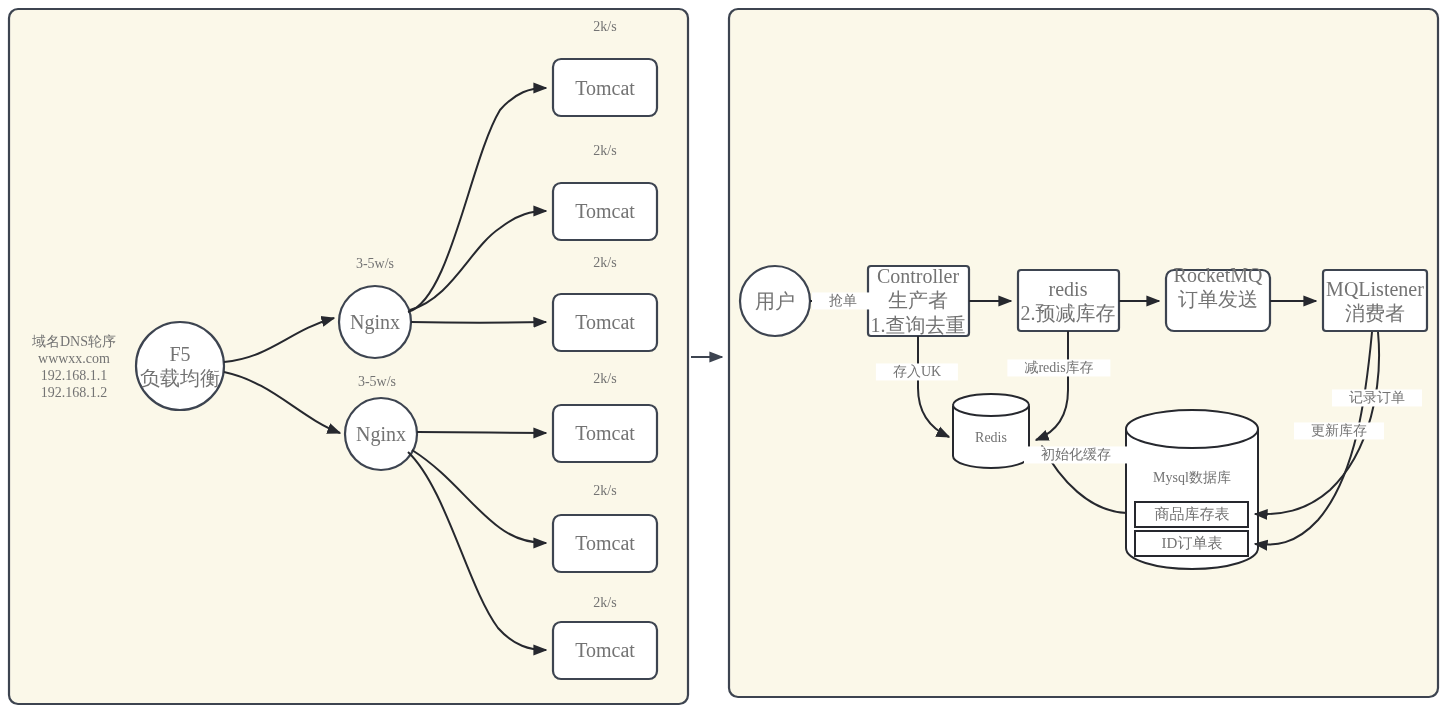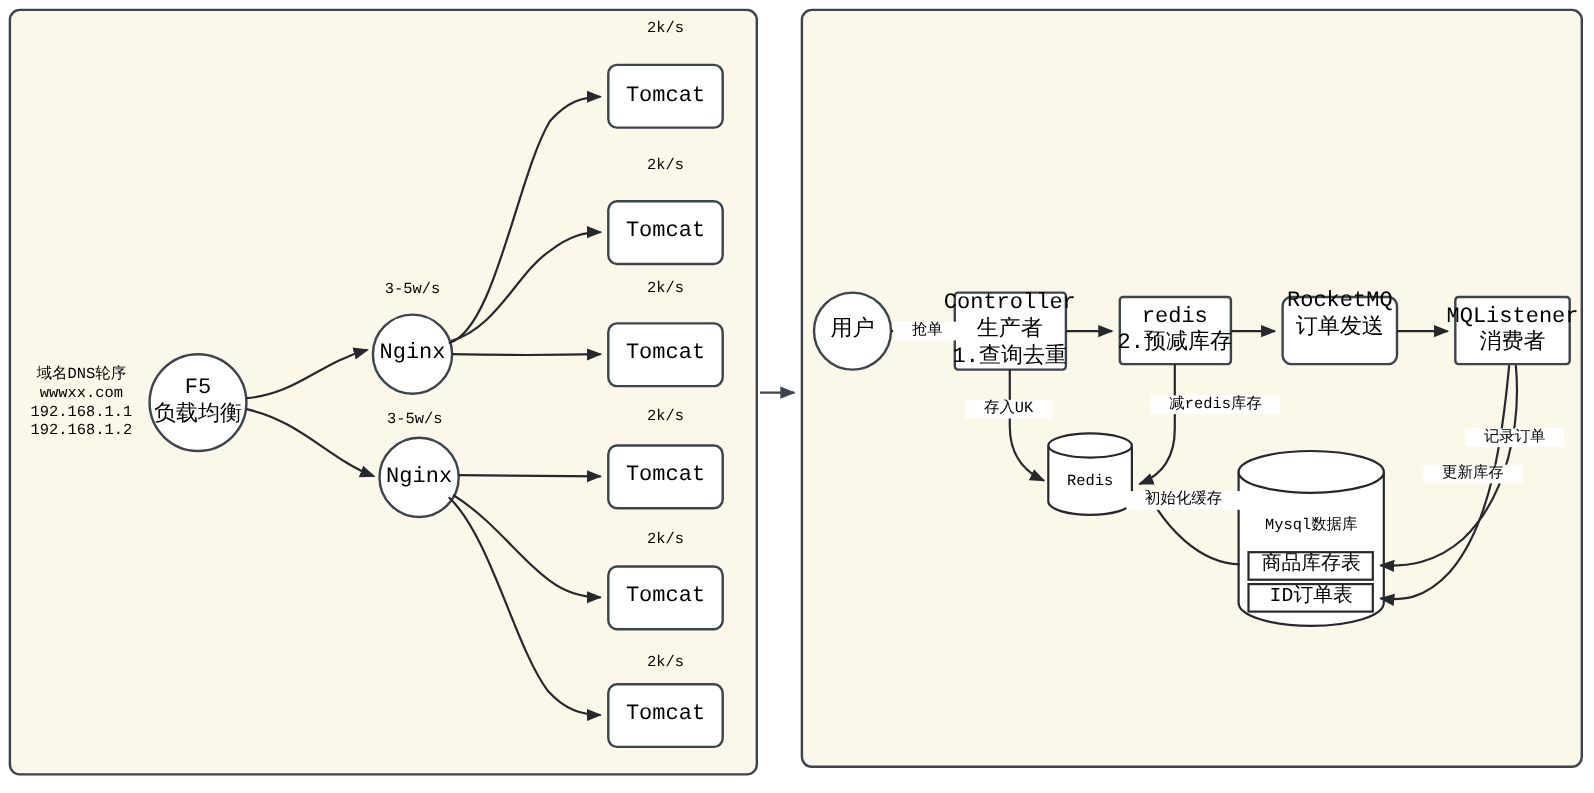--- a/index.html
+++ b/index.html
@@ -57,22 +57,22 @@
     stroke: #26282e;
     stroke-width: 2.0;
   }
   .edge-thin {
     fill: none;
     stroke: #3d4450;
     stroke-width: 2.0;
   }
   .lbl {
     position: absolute;
-    font-family: Liberation Mono, monospace;
-    color: #000000;
+    font-family: Liberation Serif, serif;
+    color: #737373;
     white-space: nowrap;
     line-height: 1.22;
     text-align: center;
     transform: translate(-50%, -50%);
     pointer-events: none;
   }
   .lbl-node {
     font-size: 20px;
   }
   .lbl-rate {
@@ -81,21 +81,21 @@
   .lbl-edge {
     font-size: 14px;
     background: #ffffff;
     padding: 0 17px;
   }
   .lbl-dns {
     font-size: 14px;
     text-align: center;
   }
   .lbl-tbl {
-    font-size: 18px;
+    font-size: 15px;
   }
   .lbl-cyl {
     font-size: 14px;
   }
 </style>
 </head>
 <body>
 
 <div id="canvas">
 
@@ -227,21 +227,21 @@
     <div>RocketMQ</div>
     <div>订单发送</div>
   </div>
 
   <div class="lbl lbl-node" style="left:1375px; top:301px;">
     <div>MQListener</div>
     <div>消费者</div>
   </div>
 
   <div class="lbl lbl-edge" style="left:917px; top:372px;">存入UK</div>
-  <div class="lbl lbl-edge" style="left:1105px; top:368px;">减redis库存</div>
+  <div class="lbl lbl-edge" style="left:1059px; top:368px;">减redis库存</div>
   <div class="lbl lbl-edge" style="left:1076px; top:455px;">初始化缓存</div>
   <div class="lbl lbl-edge" style="left:1377px; top:398px;text-align:right;">记录订单</div>
   <div class="lbl lbl-edge" style="left:1339px; top:431px;">更新库存</div>
 
   <div class="lbl lbl-cyl" style="left:991px; top:438px;">Redis</div>
 
   <div class="lbl lbl-cyl" style="left:1192px; top:478px;">Mysql数据库</div>
 
   <div class="lbl lbl-tbl" style="left:1192px; top:514px;">商品库存表</div>
   <div class="lbl lbl-tbl" style="left:1192px; top:543px;">ID订单表</div>

